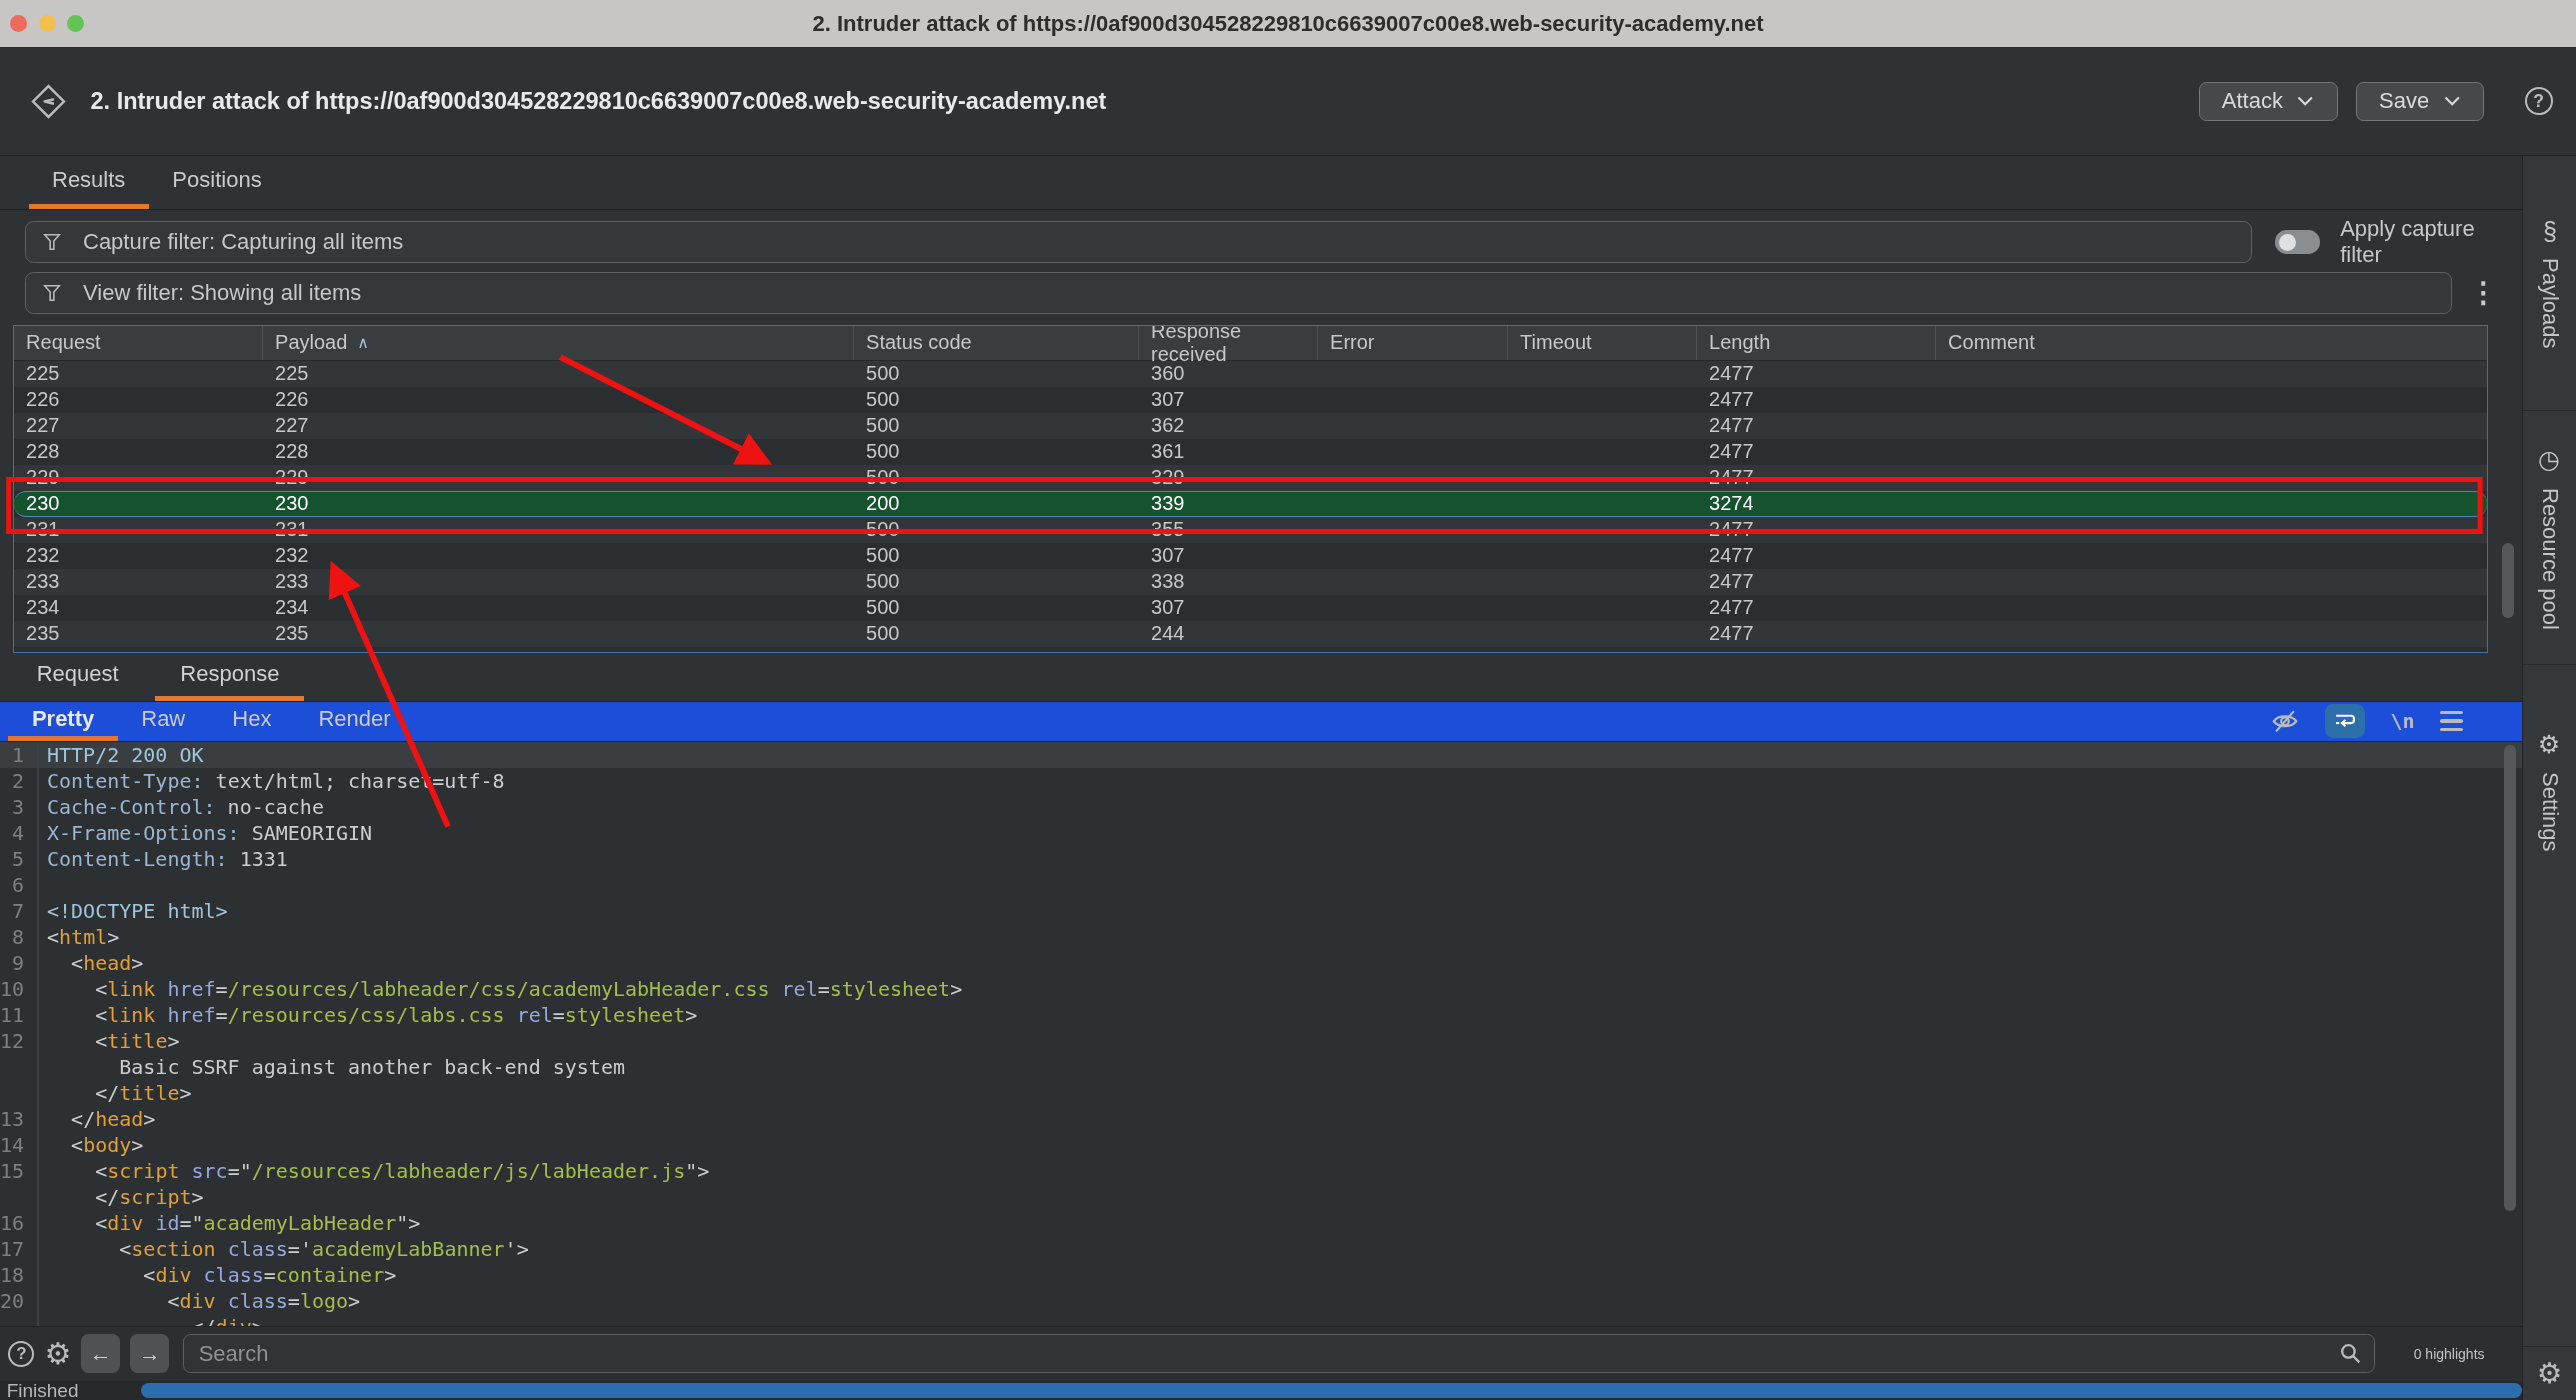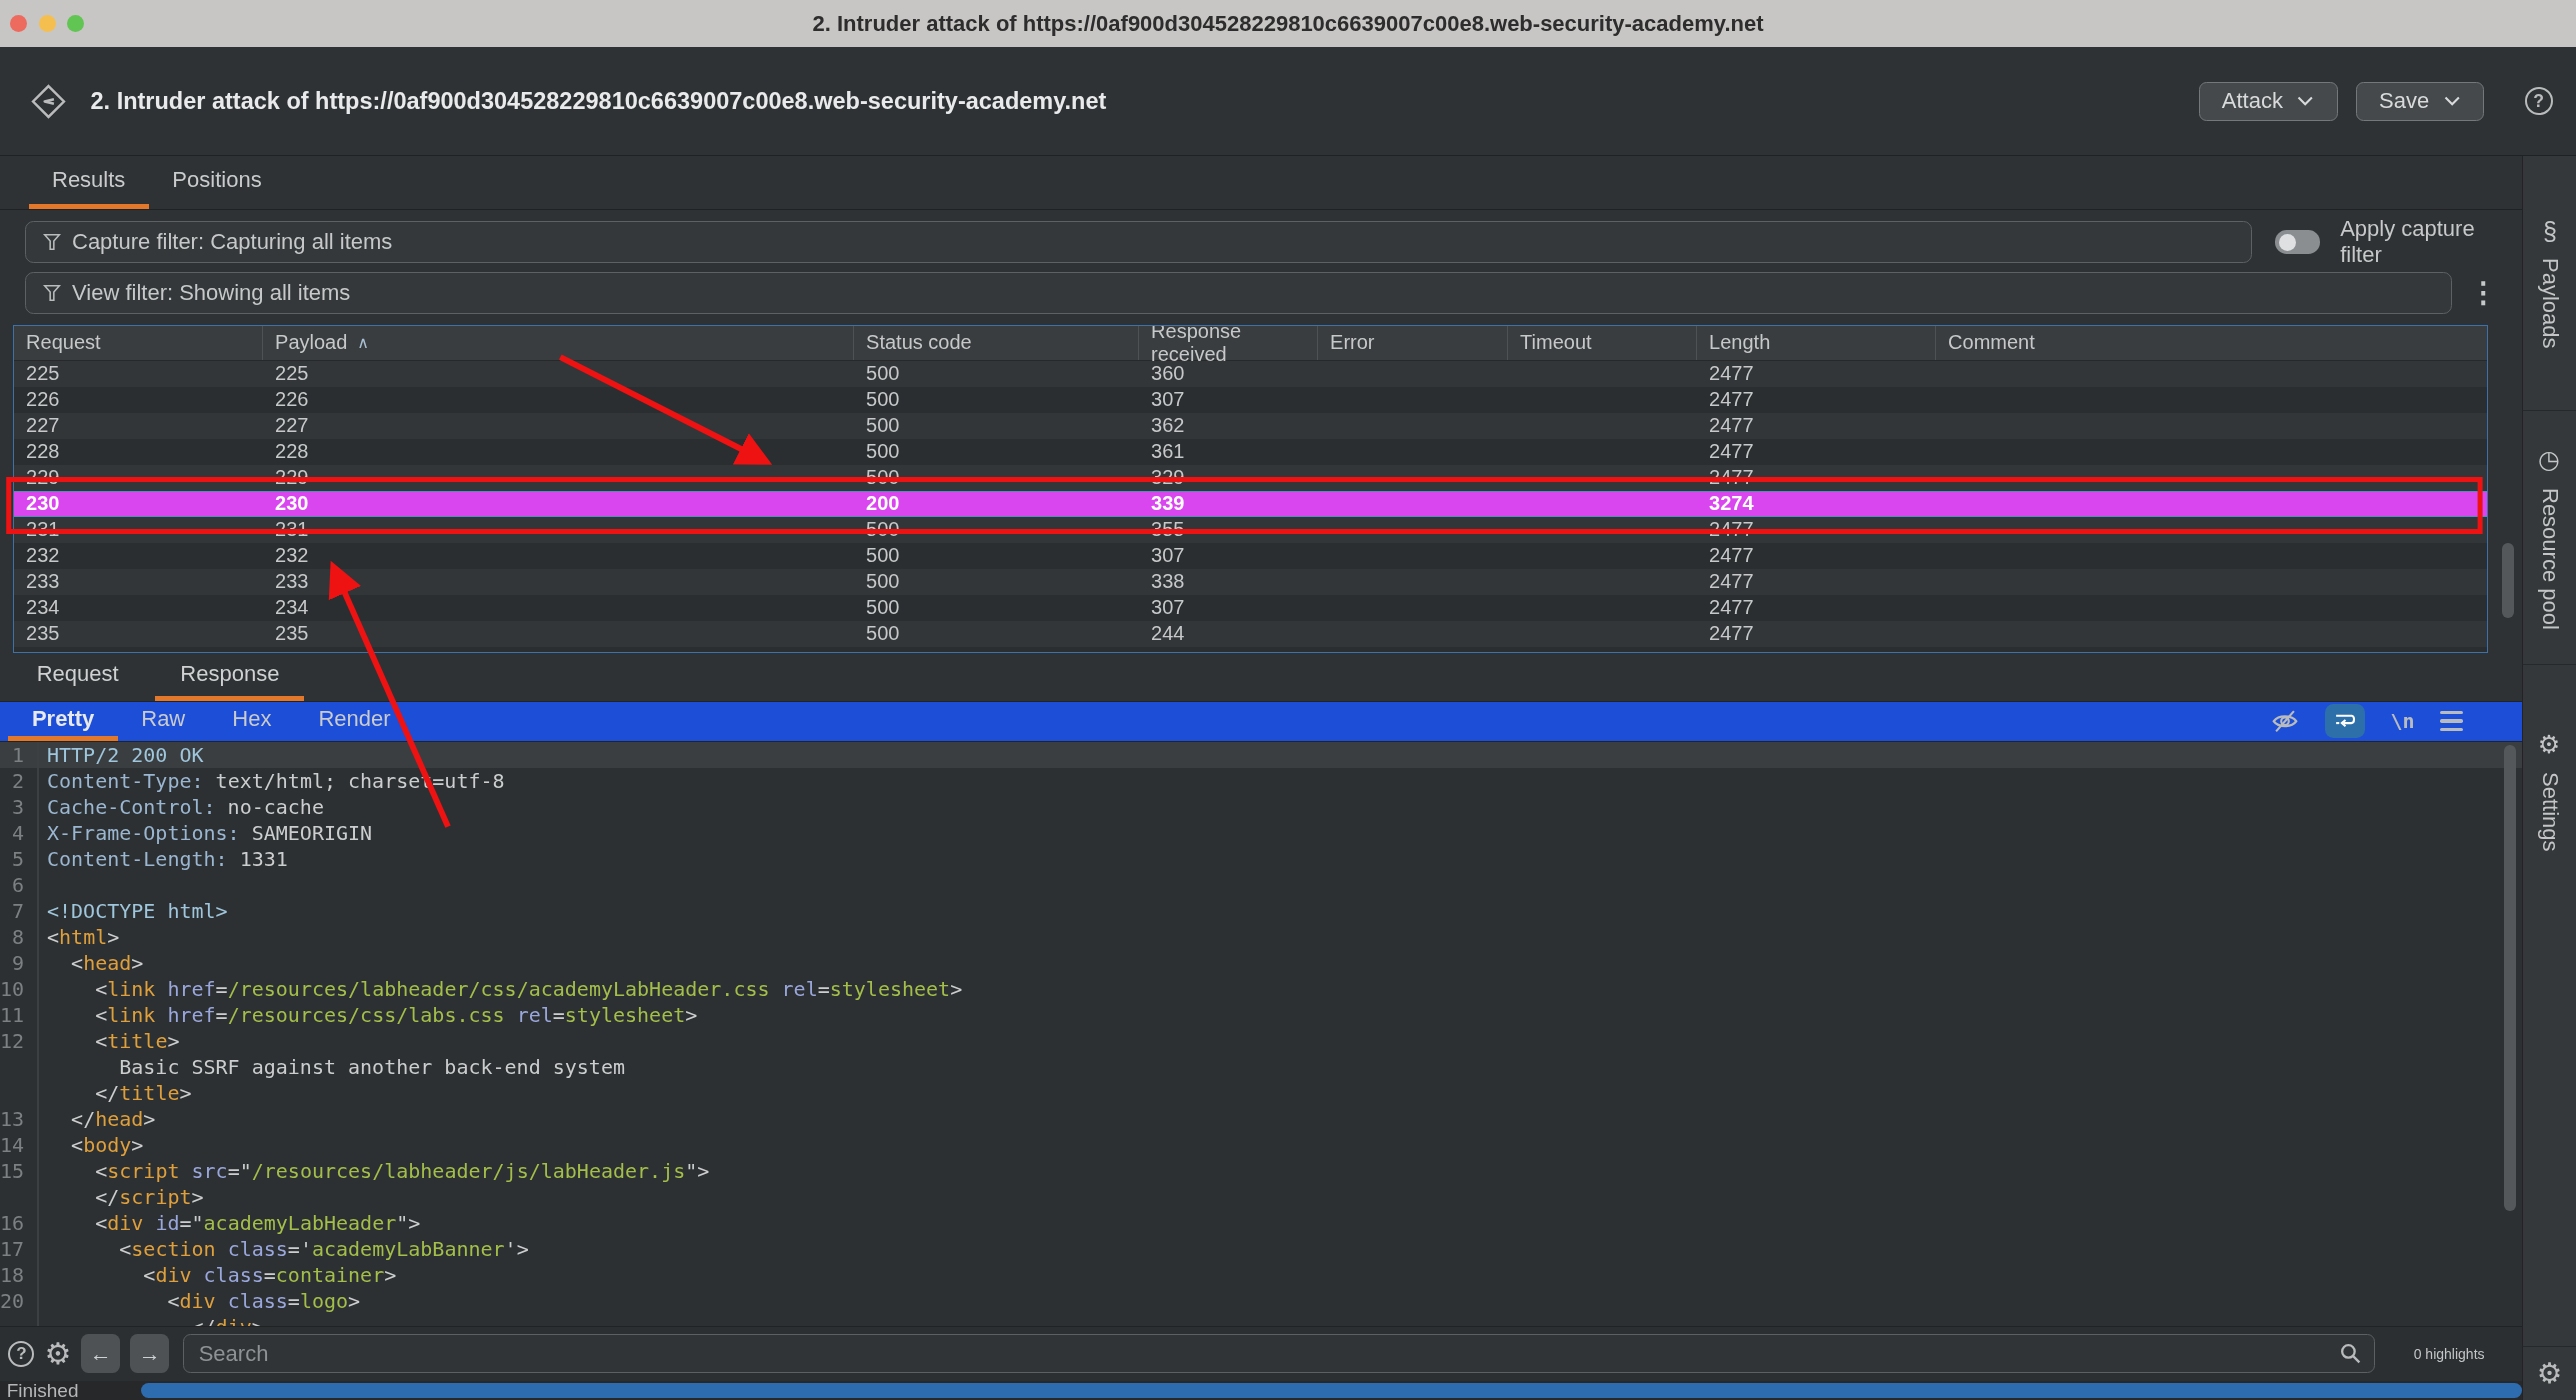--- a/index.html
+++ b/index.html
@@ -38,42 +38,42 @@
   .result-tabs { height:54px; border-bottom:1.7px solid #1f2123; display:flex; padding-left:28.5px; }
   .rtab { height:100%; display:flex; align-items:center; padding:0 23.5px; font-size:22px;
           color:#c9cbcc; border-bottom:5px solid transparent; }
   .rtab.active { border-bottom-color:#e4782a; }
 
   
   .filter-row { display:flex; align-items:center; padding-left:25px; }
   .filter-row.capture { margin-top:10px; height:44px; }
   .filter-row.view { margin-top:6.7px; height:44px; }
   .filter-bar { height:42px; border:1.7px solid #5d6163; border-radius:8.4px; background:#34383a;
-                display:flex; align-items:center; padding:0 15px; gap:9px; }
+                display:flex; align-items:center; padding:0 15px; gap:20px; }
   .filter-bar.capture-bar { width:2231px; }
   .filter-bar.view-bar { width:2427px; }
   .filter-text { font-size:22px; color:#c6c8c9; }
   .toggle { margin-left:23.5px; width:45px; height:23.5px; border-radius:11.7px; background:#8b8e90; position:relative; }
   .toggle .knob { position:absolute; left:3.4px; top:3.4px; width:17px; height:17px; border-radius:50%; background:#dfe0e1; }
   .toggle-label { margin-left:20px; font-size:22px; color:#c6c8c9; }
   .kebab { margin-left:17px; font-size:28.5px; font-weight:bold; color:#c6c8c9; line-height:1; }
 
   
   .table-wrap { margin:10px 0 0 13.4px; width:2475px; height:328px; border:1.7px solid #3d72a8;
                 background:#2b2e30; position:relative; overflow:hidden; }
   .thead { height:35px; display:flex; background:#3a3d3f; border-bottom:1.7px solid #26282a; }
   .th { display:flex; align-items:center; padding-left:11.7px; font-size:20px; color:#c6c8c9;
         border-right:1.7px solid #4e5254; }
   .th:last-child { border-right:none; }
   .sort-glyph { margin-left:10px; font-size:16px; color:#a8bfd3; }
   .trow { height:26px; display:flex; align-items:center; font-size:20px; color:#c6c8c9; }
   .trow.odd { background:#333639; }
   .trow.even { background:#2b2e30; }
-  .trow.selected { background:#d946ef; color:#ffffff; font-weight:bold;
-                   border-top:0.8px solid #538cc2; border-bottom:0.8px solid #538cc2; }
+  .trow.selected { background:#14532d; color:#ffffff; font-weight:normal;
+                   border-top:0.8px solid #538cc2; border-bottom:0.8px solid #538cc2;border-radius:12px; }
   .td { padding-left:11.7px; overflow:hidden; white-space:nowrap; }
 
   .scroll-thumb { position:absolute; width:11.7px; border-radius:5.9px; background:#55585a; }
   .table-thumb { left:2502px; top:387px; height:75px; }
   .editor-thumb { left:2504px; top:589px; height:466px; }
 
   
   .rr-tabs { height:49px; border-bottom:1.7px solid #212426; display:flex; align-items:stretch; padding-left:0; }
   .rrtab { display:flex; align-items:center; padding:0 25px; font-size:22px; color:#cfd1d2;
            border-bottom:5px solid transparent; margin-left:11.7px; }

